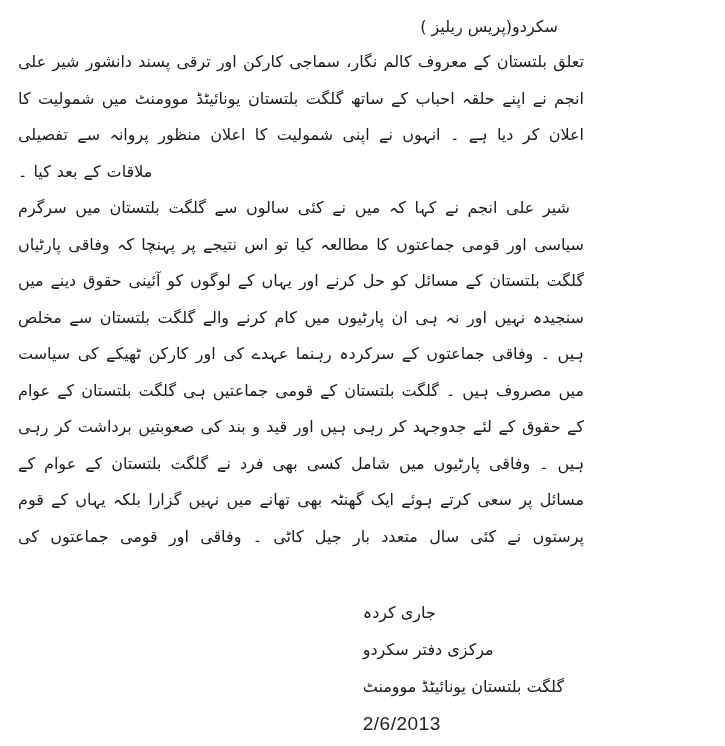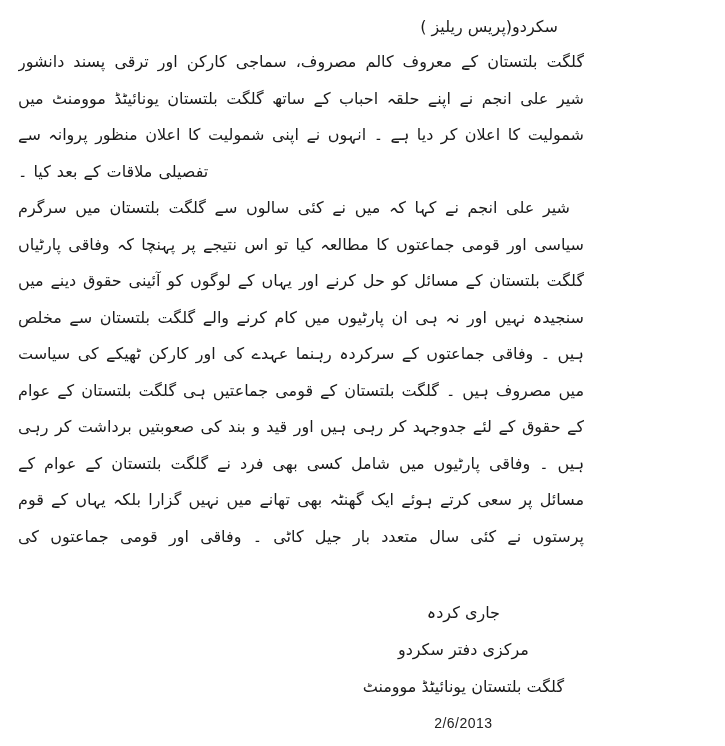--- a/index.html
+++ b/index.html
@@ -50,45 +50,45 @@
   }
   .body-text p.indent {
     text-indent: 14px;
   }
   .footer {
     position: absolute;
     top: 594px;
     right: 38px;
     direction: rtl;
     unicode-bidi: embed;
-    text-align: center;
+    text-align: left;
     font-size: 16px;
     line-height: 37px;
   }
   .footer .footer-line {
     display: block;
   }
   .footer .date {
     direction: ltr;
     unicode-bidi: embed;
     font-family: "Liberation Sans", sans-serif;
-    font-size: 14px;
+    font-size: 19px;
     letter-spacing: 0.5px;
     color: #222222;
   }
 </style>
 </head>
 <body>
 
 <div class="page">
 
   <div class="dateline" lang="ur">سکردو(پریس ریلیز )</div>
 
   <div class="body-text">
-    <p lang="ur">گلگت بلتستان کے معروف کالم مصروف، سماجی کارکن اور ترقی پسند دانشور شیر علی انجم نے اپنے حلقہ احباب کے ساتھ گلگت بلتستان یونائیٹڈ موومنٹ میں شمولیت کا اعلان کر دیا ہے ۔ انہوں نے اپنی شمولیت کا اعلان منظور پروانہ سے تفصیلی ملاقات کے بعد کیا ۔</p>
+    <p lang="ur">تعلق بلتستان کے معروف کالم نگار، سماجی کارکن اور ترقی پسند دانشور شیر علی انجم نے اپنے حلقہ احباب کے ساتھ گلگت بلتستان یونائیٹڈ موومنٹ میں شمولیت کا اعلان کر دیا ہے ۔ انہوں نے اپنی شمولیت کا اعلان منظور پروانہ سے تفصیلی ملاقات کے بعد کیا ۔</p>
     <p lang="ur" class="indent">شیر علی انجم نے کہا کہ میں نے کئی سالوں سے گلگت بلتستان میں سرگرم سیاسی اور قومی جماعتوں کا مطالعہ کیا تو اس نتیجے پر پہنچا کہ وفاقی پارٹیاں گلگت بلتستان کے مسائل کو حل کرنے اور یہاں کے لوگوں کو آئینی حقوق دینے میں سنجیدہ نہیں اور نہ ہی ان پارٹیوں میں کام کرنے والے گلگت بلتستان سے مخلص ہیں ۔ وفاقی جماعتوں کے سرکردہ رہنما عہدے کی اور کارکن ٹھیکے کی سیاست میں مصروف ہیں ۔ گلگت بلتستان کے قومی جماعتیں ہی گلگت بلتستان کے عوام کے حقوق کے لئے جدوجہد کر رہی ہیں اور قید و بند کی صعوبتیں برداشت کر رہی ہیں ۔ وفاقی پارٹیوں میں شامل کسی بھی فرد نے گلگت بلتستان کے عوام کے مسائل پر سعی کرتے ہوئے ایک گھنٹہ بھی تھانے میں نہیں گزارا بلکہ یہاں کے قوم پرستوں نے کئی سال متعدد بار جیل کاٹی ۔ وفاقی اور قومی جماعتوں کی کارکردگی پر غور کرنے کے بعد میں نے گلگت بلتستان یونائیٹڈ موومنٹ میں شمولیت اختیار کی ہے ۔ میرا تعلق کھرمنگ سے ہے اور میں اس سے قبل بلتستان اسٹوڈنٹس فیڈریشن کی مرکزی ڈپٹی جنرل سیکریٹری کی حیثیت سے منظور پروانہ اور شہزاد آغا کی کابینہ میں اپنی خدمات سرانجام دے چکا ہوں اور اب بھی ان دوستوں کے ساتھ کام کر کے مجھے دلی سکون ہوگا ۔</p>
 
   </div>
 
   <div class="footer">
     <span class="footer-line" lang="ur">جاری کردہ</span>
     <span class="footer-line" lang="ur">مرکزی دفتر سکردو</span>
     <span class="footer-line" lang="ur">گلگت بلتستان یونائیٹڈ موومنٹ</span>
     <span class="footer-line date">2/6/2013</span>
   </div>

